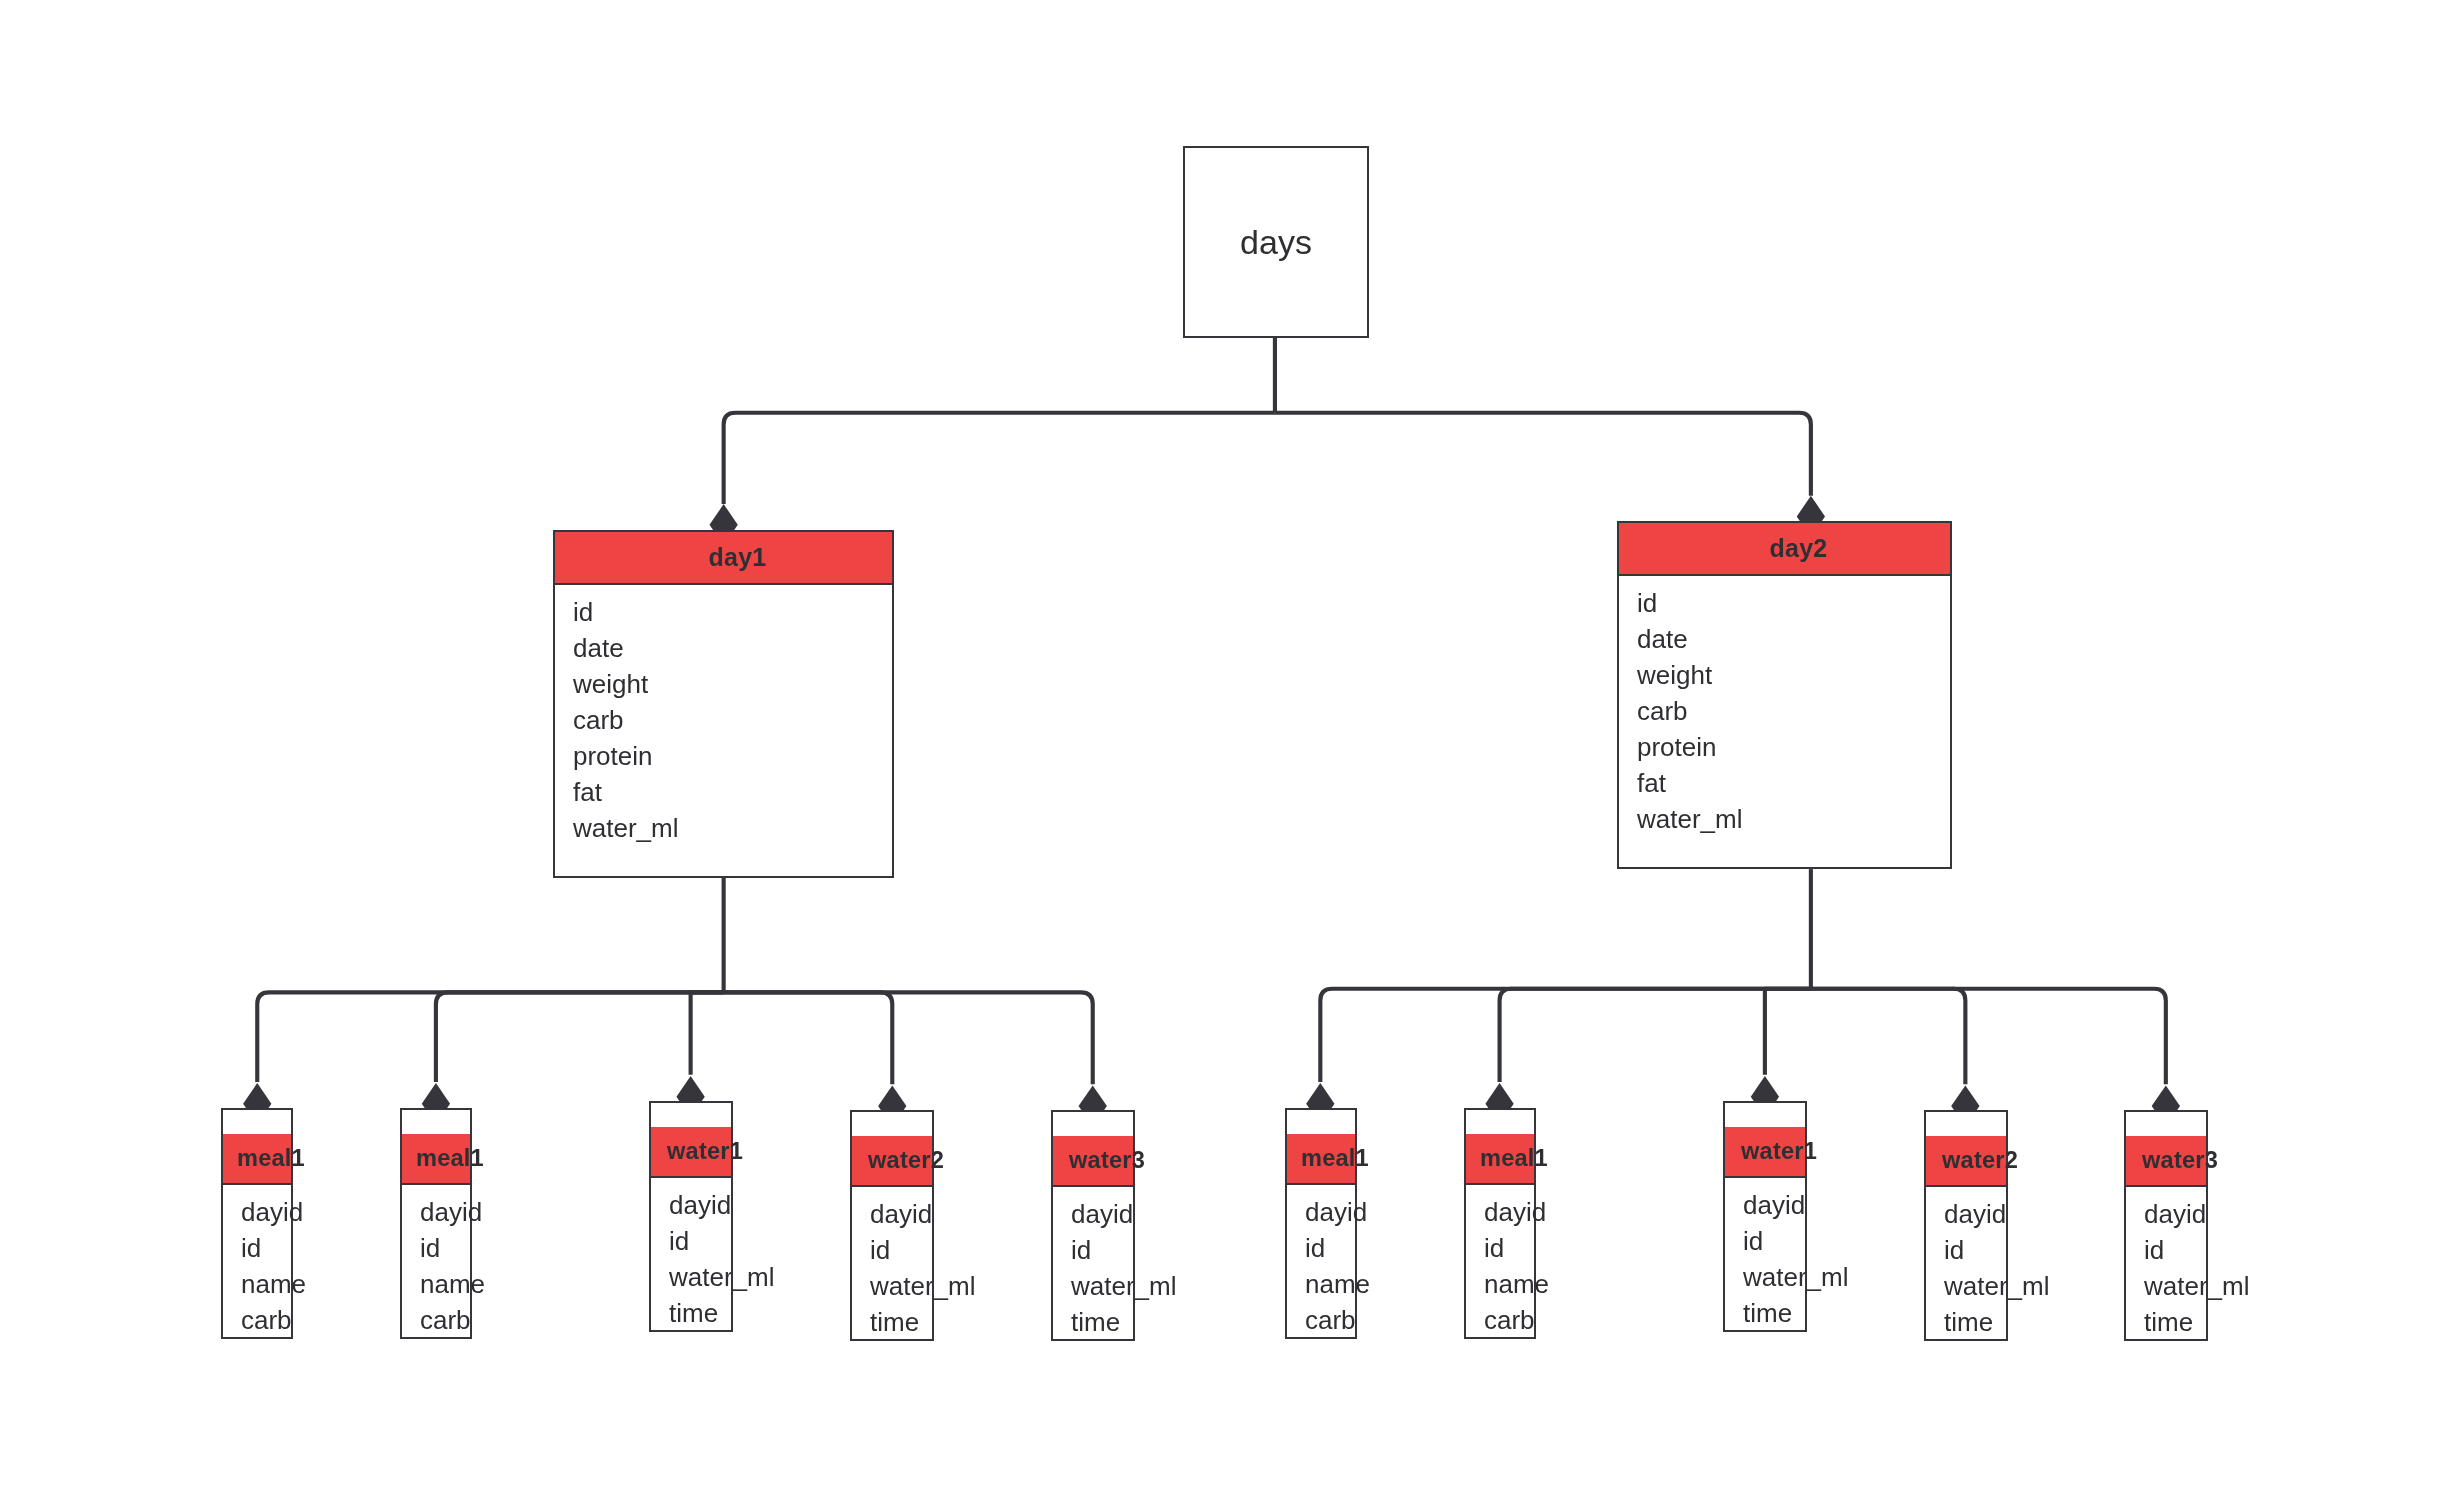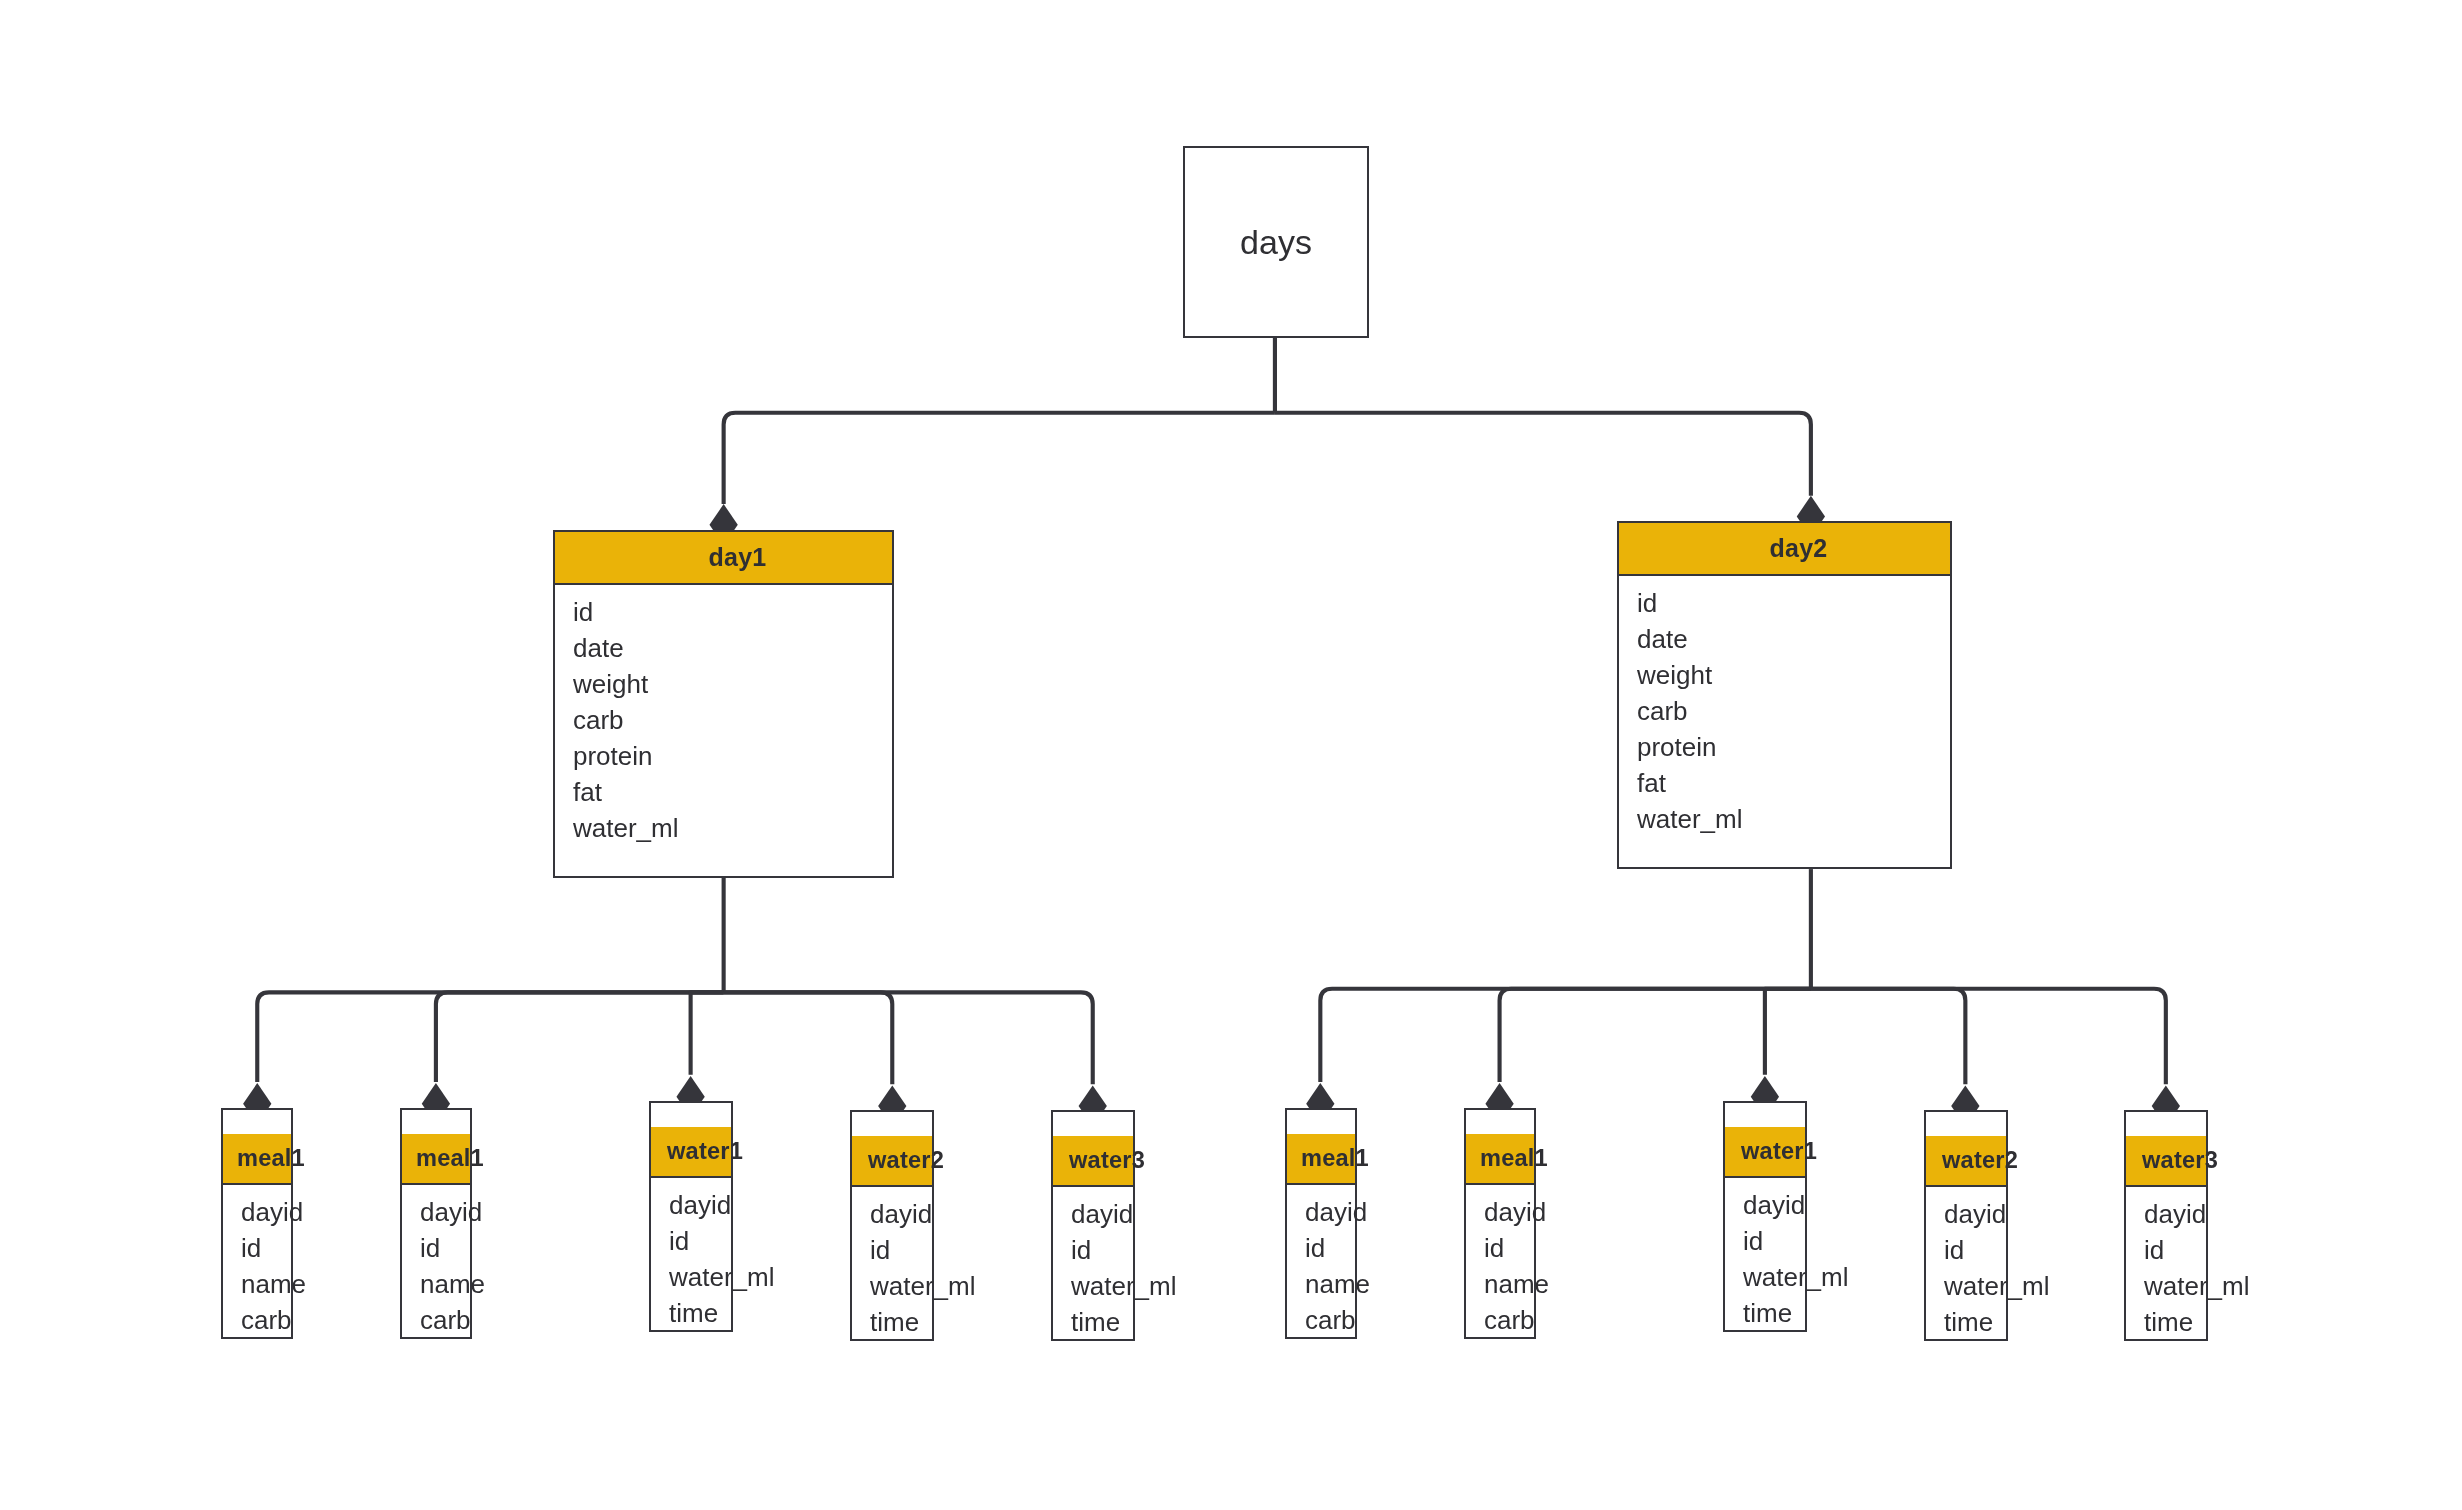--- a/index.html
+++ b/index.html
@@ -41,21 +41,21 @@
     font-weight: 400;
     letter-spacing: 0.1px;
   }
   .node-header {
     box-sizing: border-box;
     width: 100%;
     display: flex;
     align-items: center;
     justify-content: center;
     border-bottom: 2.9px solid #35353b;
-    background: #eab308;
+    background: #ef4444;
     padding-left: 28px;
   }
   .node-header .title {
     font-size: 25px;
     font-weight: bold;
     color: #2f2f33;
     letter-spacing: 0.2px;
   }
   .node-body {
     box-sizing: border-box;

